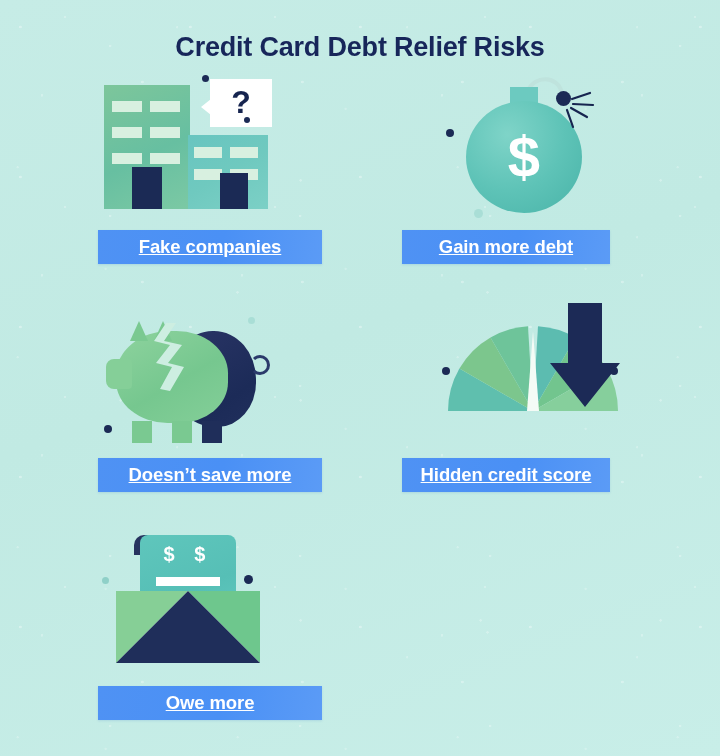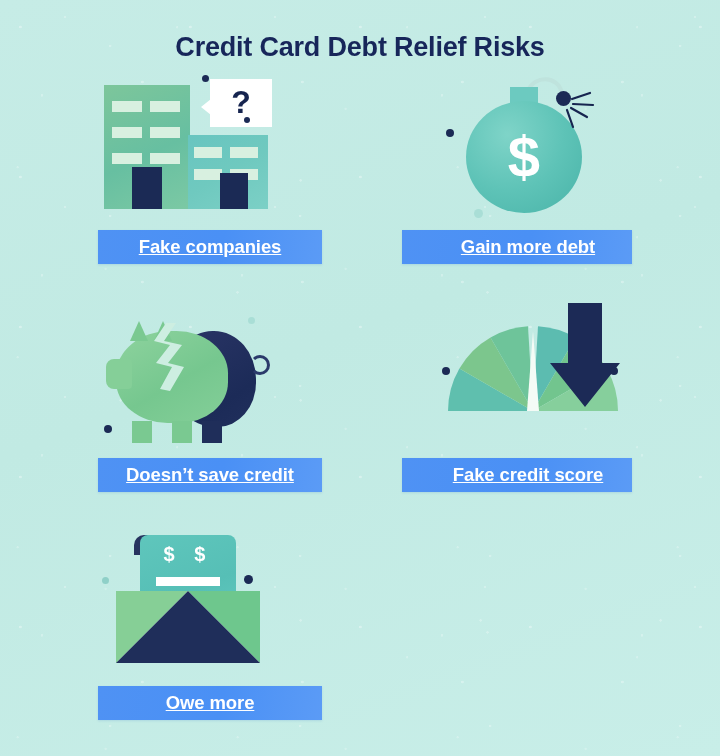--- a/index.html
+++ b/index.html
@@ -81,21 +81,21 @@
     text-align: center;
     color: #ffffff;
     font-size: 18.5px;
     font-weight: bold;
     letter-spacing: -0.1px;
     background: linear-gradient(100deg, #4f92f4 0%, #4a90f5 55%, #5b9bf6 100%);
     box-shadow: 0 1px 2px rgba(60,120,200,0.18);
     text-decoration: underline;
   }
   .cell.col-left  .banner { left: 60px;  width: 224px; }
-  .cell.col-right .banner { left: 20px;  width: 208px; padding-left: 22px; }
+  .cell.col-right .banner { left: 20px;  width: 208px; }
 
   
 
   
   .bld-left {
     position: absolute;
     left: 6px; top: 12px;
     width: 86px; height: 124px;
     background: linear-gradient(155deg, #7dc69b 0%, #67bfa1 55%, #7cc9a4 100%);
   }
@@ -404,21 +404,21 @@
         <div class="piggy-leg" style="left:34px;"></div>
         <div class="piggy-leg" style="left:74px;"></div>
         <div class="piggy-tail"></div>
         <svg class="crack" viewBox="0 0 38 68">
           <path d="M16 0 L4 18 L20 22 L6 40 L22 44 L10 66 L20 68 L34 44 L18 40 L32 22 L14 18 L26 0 Z" fill="#cdeee1"></path>
         </svg>
         <div class="dot" style="left:6px;   top:124px; width:8px; height:8px;"></div>
         <div class="dot" style="left:150px; top:16px;  width:7px; height:7px; background:#a9ded6;"></div>
       </div>
     </div>
-    <div class="banner">Doesn’t save credit</div>
+    <div class="banner">Doesn’t save more</div>
   </div>
 
   <div class="cell col-right row-2">
     <div class="art">
       <div class="art-inner">
         <svg class="gauge" viewBox="0 0 170 92">
           <g transform="translate(85,90)">
             <path d="M0 0 L-85 0 A85 85 0 0 1 -73.6 -42.5 Z" fill="#5fbfae"></path>
             <path d="M0 0 L-73.6 -42.5 A85 85 0 0 1 -42.5 -73.6 Z" fill="#7cc68d"></path>
             <path d="M0 0 L-42.5 -73.6 A85 85 0 0 1 -5 -84.8 Z" fill="#6ec49a"></path>
@@ -428,21 +428,21 @@
             <path d="M-6 0 L0 -80 L6 0 Z" fill="#f4fbf6"></path>
           </g>
         </svg>
         <svg class="arrow-down" viewBox="0 0 70 106">
           <path d="M18 0 L52 0 L52 60 L70 60 L35 104 L0 60 L18 60 Z" fill="#1c2a56"></path>
         </svg>
         <div class="dot" style="left:0px;   top:66px; width:8px; height:8px;"></div>
         <div class="dot" style="left:168px; top:66px; width:8px; height:8px;"></div>
       </div>
     </div>
-    <div class="banner">Fake credit score</div>
+    <div class="banner">Hidden credit score</div>
   </div>
 
   <div class="cell col-left row-3">
     <div class="art">
       <div class="art-inner">
         <div class="doc-fold"></div>
         <div class="doc">
           <div class="doc-dollars">$ $</div>
           <div class="doc-line" style="top:42px;"></div>
           <div class="doc-line" style="top:58px;"></div>

